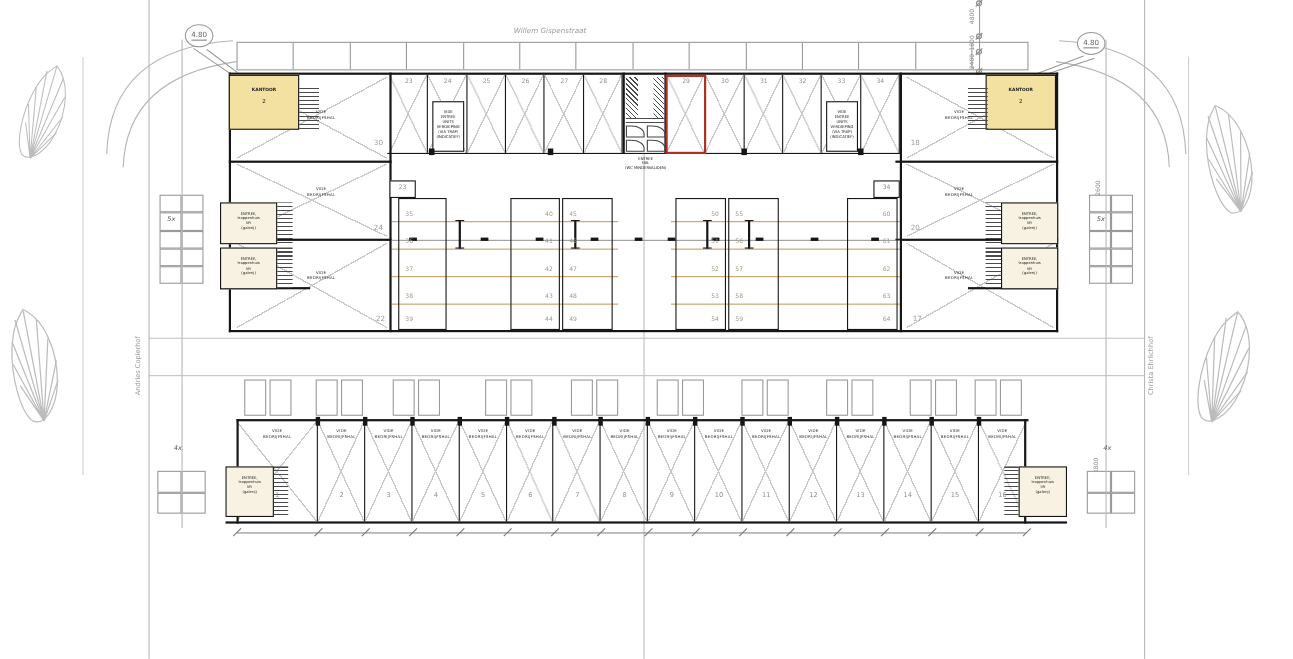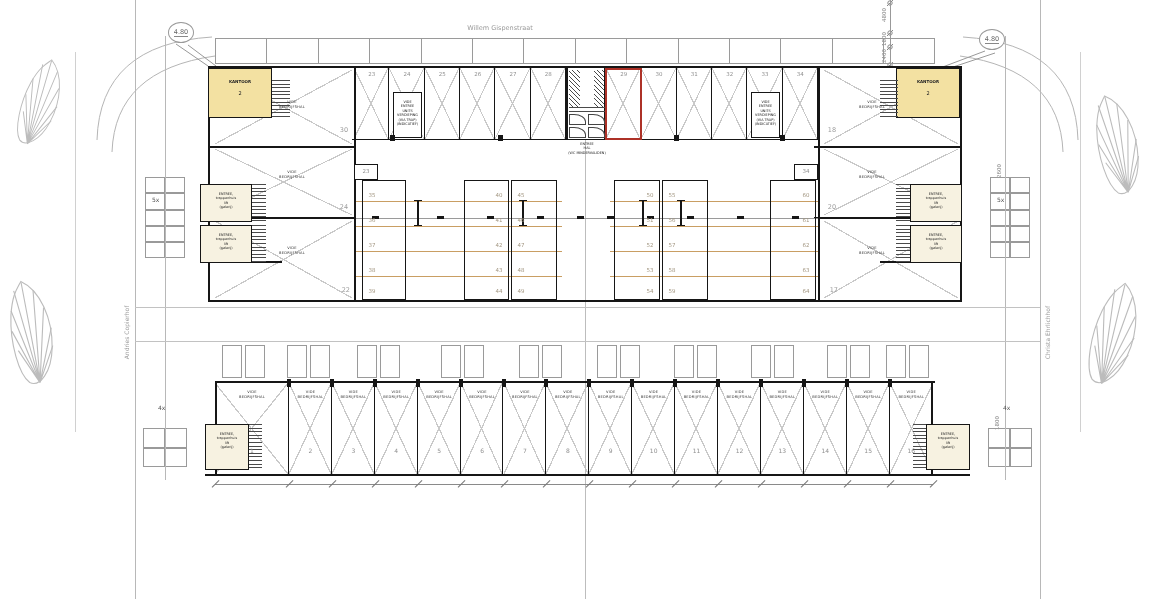--- a/index.html
+++ b/index.html
@@ -13,21 +13,21 @@
     linear-gradient(to bottom right,transparent calc(50% - 0.6px),#c9c9c9 calc(50% - 0.6px),#c9c9c9 calc(50% + 0.6px),transparent calc(50% + 0.6px));}
   .hatchH{background:repeating-linear-gradient(180deg,#4a4a4a 0 1px,transparent 1px 3.6px);}
   .hatchD{background:repeating-linear-gradient(45deg,#4a4a4a 0 0.8px,transparent 0.8px 3.2px);}
   .num{font-size:5.5px;color:#8f8f8f;text-align:center;line-height:1;}
   .bignum{font-size:6.5px;color:#9b9b9b;}
   .tiny{font-size:3.4px;line-height:1.3;color:#222;text-align:center;white-space:pre-line;}
   .videtxt{font-size:3.6px;line-height:1.3;color:#333;text-align:center;white-space:pre-line;letter-spacing:0.2px;}
   .room-y{background:var(--yellow);border:1.8px solid #161616;}
   .room-c{background:var(--cream);border:1.6px solid #161616;}
   .colbox{border:1.8px solid #161616;}
-  .lbl{position:absolute;color:#9a9a9a;}
+  .lbl{position:absolute;color:#9a9a9a;font-style:italic;}
   .vtext{position:absolute;font-size:6px;color:#9a9a9a;transform:rotate(-90deg);transform-origin:center;text-align:center;}
   .dimv{position:absolute;font-size:5.5px;color:#888;transform:rotate(-90deg);transform-origin:center;width:24px;text-align:center;}
   .spot{position:absolute;width:26px;height:21px;border:1px solid #999;border-radius:50%;
         display:flex;align-items:center;justify-content:center;font-size:6.5px;color:#666;background:#fff;z-index:5;}
   .spot span{border-bottom:0.8px solid #888;}
   .kt{font-size:4px;color:#222;text-align:center;margin-top:10px;font-weight:bold;}
   .kn{font-size:5px;color:#222;text-align:center;margin-top:6px;}
 </style>
 </head>
 <body>

